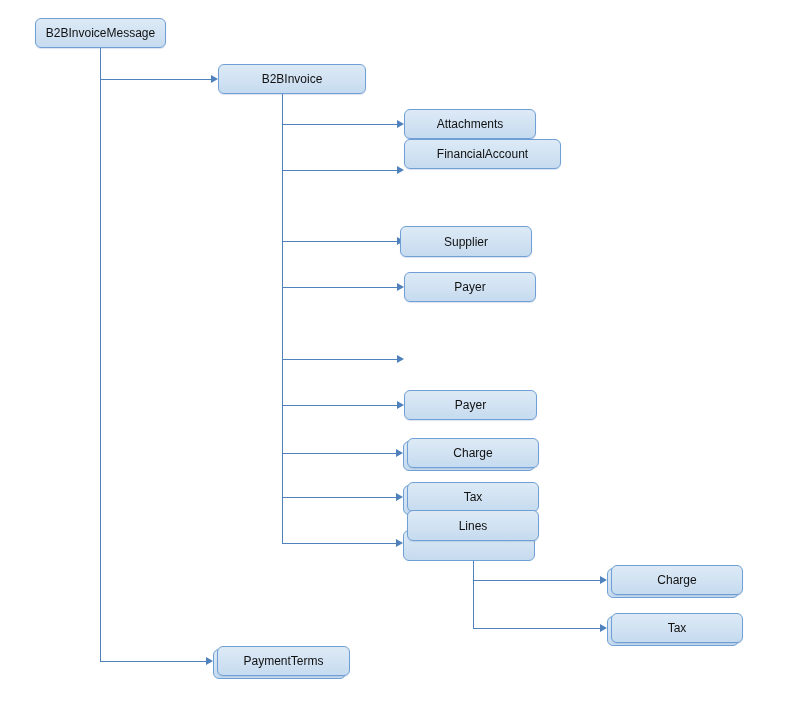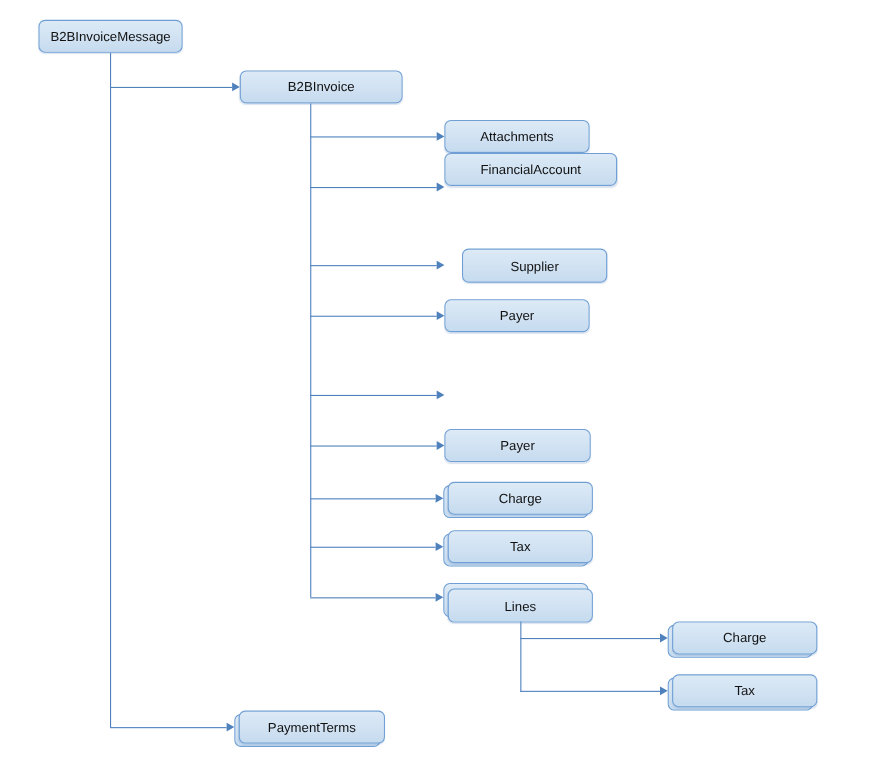--- a/index.html
+++ b/index.html
@@ -88,32 +88,32 @@
   <div class="ghost" style="left:213px;top:649px;width:133px;height:30px"></div>
 
   <div class="node" style="left:35px;top:18px;width:131px;height:30px">B2BInvoiceMessage</div>
 
   <div class="node" style="left:218px;top:64px;width:148px;height:30px">B2BInvoice</div>
 
   <div class="node" style="left:404px;top:109px;width:132px;height:30px">Attachments</div>
 
   <div class="node" style="left:404px;top:139px;width:157px;height:30px">FinancialAccount</div>
 
-  <div class="node" style="left:420px;top:226px;width:132px;height:31px">Supplier</div>
+  <div class="node" style="left:400px;top:226px;width:132px;height:31px">Supplier</div>
 
   <div class="node" style="left:404px;top:272px;width:132px;height:30px">Payer</div>
 
 
   <div class="node" style="left:404px;top:390px;width:133px;height:30px">Payer</div>
 
   <div class="node" style="left:407px;top:438px;width:132px;height:30px">Charge</div>
 
   <div class="node" style="left:407px;top:482px;width:132px;height:30px">Tax</div>
 
-  <div class="node" style="left:407px;top:535px;width:132px;height:31px">Lines</div>
+  <div class="node" style="left:407px;top:510px;width:132px;height:31px">Lines</div>
 
   <div class="node" style="left:611px;top:565px;width:132px;height:30px">Charge</div>
 
   <div class="node" style="left:611px;top:613px;width:132px;height:30px">Tax</div>
 
   <div class="node" style="left:217px;top:646px;width:133px;height:30px">PaymentTerms</div>
 
 </div>
 
 </body></html>

